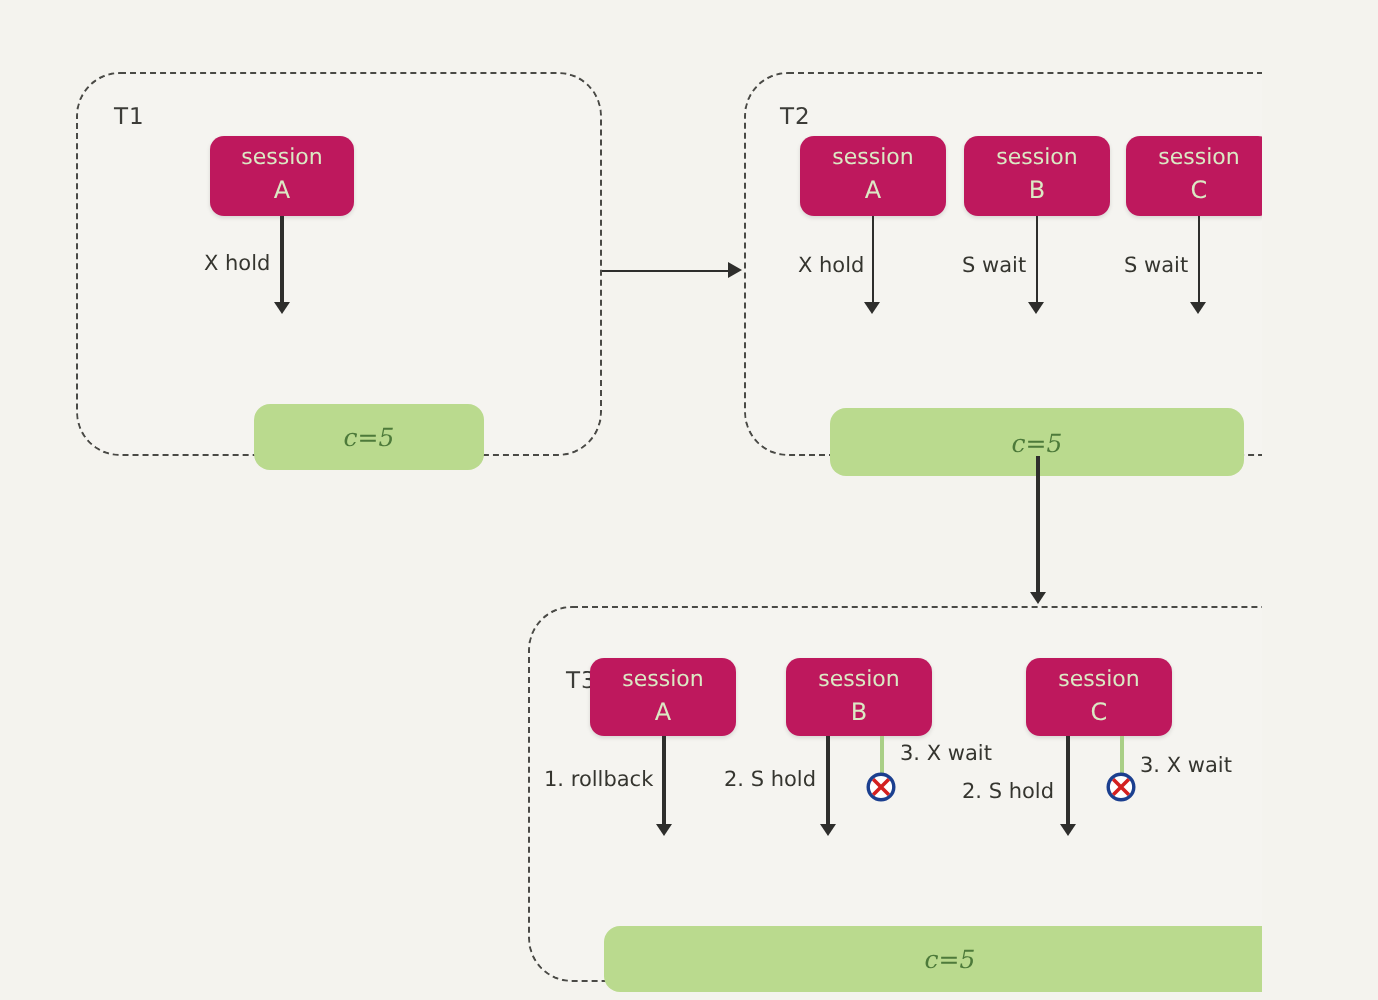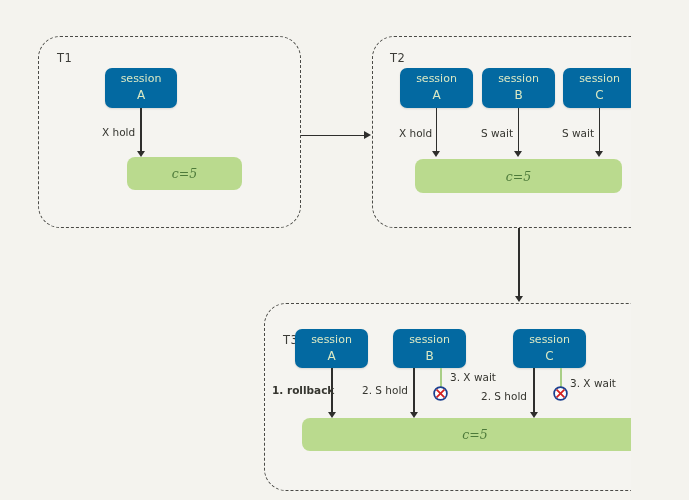--- a/index.html
+++ b/index.html
@@ -24,21 +24,21 @@
   }
   .panel-label {
     position: absolute;
     font-size: 11.5px;
     color: #3c3c38;
     letter-spacing: 0.5px;
     font-family: "DejaVu Sans", sans-serif;
   }
   .session-box {
     position: absolute;
-    background: #0369a1;
+    background: #be185d;
     border-radius: 7px;
     box-sizing: border-box;
     display: flex;
     flex-direction: column;
     align-items: center;
     justify-content: center;
     color: #dbe9c4;
     font-size: 11.5px;
     line-height: 1.45;
     font-family: "DejaVu Sans", sans-serif;
@@ -51,20 +51,21 @@
     background: #bada8e;
     border-radius: 8px;
     box-sizing: border-box;
     display: flex;
     align-items: center;
     justify-content: center;
     color: #4d7a3a;
     font-size: 12.5px;
     font-style: italic;
     font-family: "DejaVu Serif", serif;
+    margin-top: 45px;
   }
   .arrow-line {
     position: absolute;
     background: #2e2e2c;
     width: 1.4px;
   }
   .arrow-line.light { background: #a9cf86; width: 1.4px; }
   .arrow-head {
     position: absolute;
     width: 0; height: 0;
@@ -166,21 +167,21 @@
     <span class="line1">session</span>
     <span class="line2">B</span>
   </div>
   <div class="session-box" style="left:513px; top:329px; width:73px; height:39px;">
     <span class="line1">session</span>
     <span class="line2">C</span>
   </div>
 
   <div class="arrow-line" style="left:331.3px; top:368px; height:46px;"></div>
   <div class="arrow-head" style="left:327.5px; top:412px;"></div>
-  <div class="edge-label" style="left:272px; top:384px;font-weight:bold;">1. rollback</div>
+  <div class="edge-label" style="left:272px; top:384px;">1. rollback</div>
 
   <div class="arrow-line" style="left:413.3px; top:368px; height:46px;"></div>
   <div class="arrow-head" style="left:409.5px; top:412px;"></div>
   <div class="edge-label" style="left:362px; top:384px;">2. S hold</div>
 
   <div class="arrow-line light" style="left:440.3px; top:368px; height:19px;"></div>
   <div class="block-icon" style="left:433px; top:386px;">
     <svg width="15" height="15" viewBox="0 0 15 15">
       <circle cx="7.5" cy="7.5" r="6.4" fill="#ffffff" stroke="#1b3f8f" stroke-width="1.7"></circle>
       <line x1="3.6" y1="3.6" x2="11.4" y2="11.4" stroke="#d32020" stroke-width="1.8"></line>

